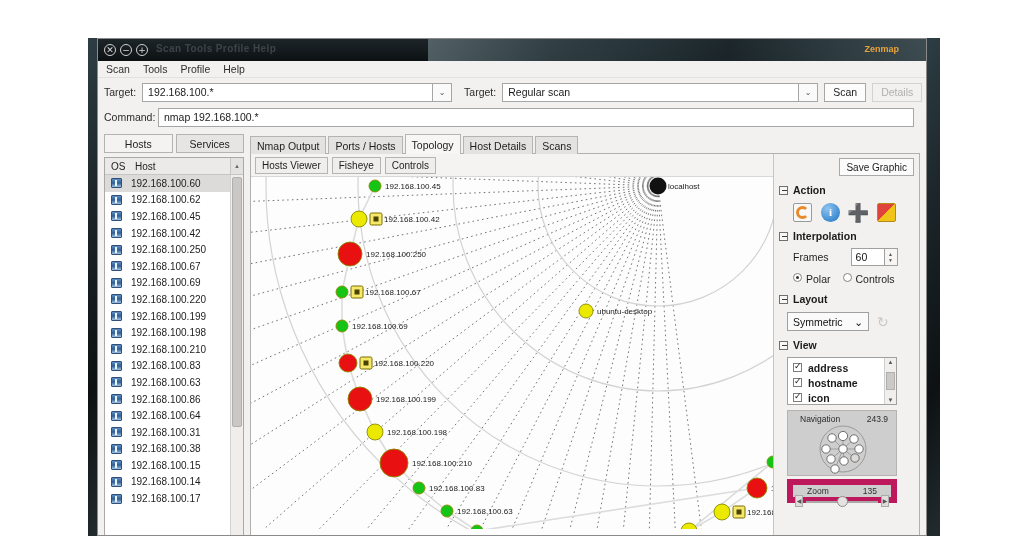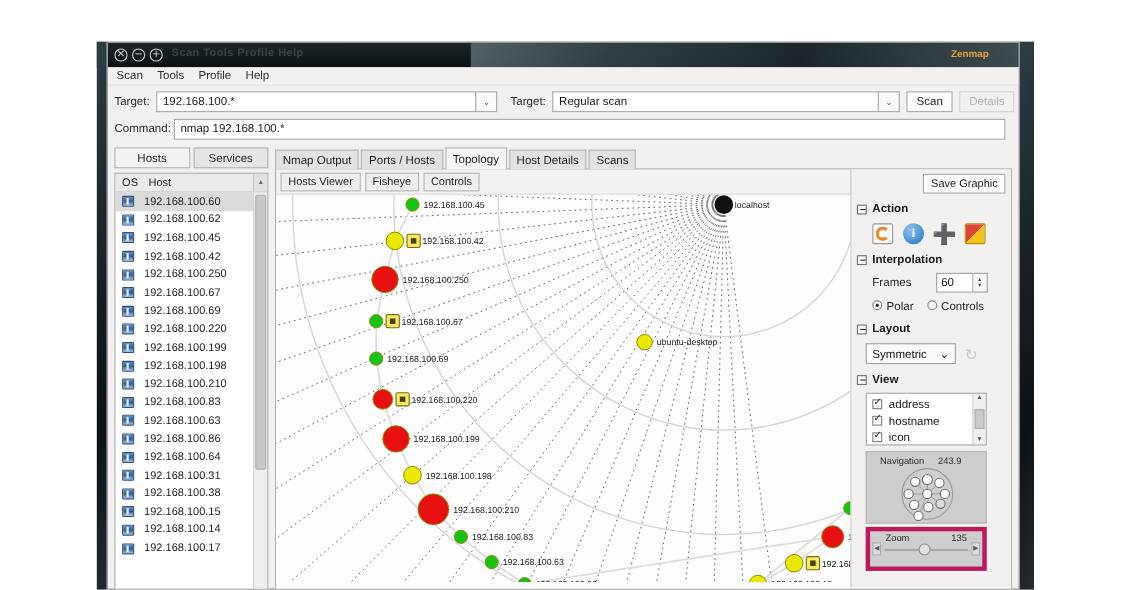--- a/index.html
+++ b/index.html
@@ -256,45 +256,45 @@
     width: 82px; height: 19px; background: #fafafa; border: 1px solid #a0a0a0;
     font-size: 10.5px; color: #111; display: flex; align-items: center;
     justify-content: space-between; padding: 0 5px;
   }
   #layout-refresh-icon { color: #c9c8c7; font-size: 14px; }
   #view-list {
     margin: 6px 0 0 8px; width: 110px; height: 48px;
     background: #fff; border: 1px solid #a0a0a0;
     display: flex; overflow: hidden;
   }
-  #view-list-items { flex: 1; padding: 2px 14px 0 5px; }
+  #view-list-items { flex: 1; padding: 2px 14px 0 5px; font-weight: bold; }
   .vrow { display: flex; align-items: center; gap: 6px; font-size: 10.5px; color: #1b1b1b; height: 15px; }
   .cbox {
     width: 9px; height: 9px; border: 1px solid #7d7d7d; background: #fff;
     position: relative; flex: none;
   }
   .cbox.on::after {
     content:"\2713"; position:absolute; left:0px; top:-3px;
     font-size: 9px; color: #1c1c1c; font-family:"DejaVu Sans", sans-serif;
   }
   #view-scroll {
     width: 12px; background: #f0efee; border-left: 1px solid #d0d0d0;
     display: flex; flex-direction: column; justify-content: space-between;
     align-items: center; font-size: 6px; color: #555; padding: 1px 0;
   }
   #view-scroll-thumb { width: 9px; height: 18px; background: #cbcac9; border: 1px solid #b0afae; }
   #nav-panel {
     margin: 5px 0 0 8px; width: 110px; height: 66px;
     background: #cfcece; border: 1px solid #b5b4b3; position: relative;
   }
   #nav-label { position: absolute; left: 12px; top: 3px; font-size: 8.5px; color: #2b2b2b; }
-  #nav-value { position: absolute; right: 22px; top: 3px; font-size: 8.5px; color: #2b2b2b; }
+  #nav-value { position: absolute; right: 8px; top: 3px; font-size: 8.5px; color: #2b2b2b; }
   #zoom-panel {
-    margin: 3px 0 0 8px; width: 110px; height: 40px;
-    background: #cfcece; border: 4px solid #be185d; position: relative;
+    margin: 3px 0 0 8px; width: 110px; height: 24px;
+    background: #cfcece; border: 6px solid #be185d; position: relative;
   }
   #zoom-label { position: absolute; left: 14px; top: 1px; font-size: 8.5px; color: #2b2b2b; }
   #zoom-value { position: absolute; right: 14px; top: 1px; font-size: 8.5px; color: #2b2b2b; }
   #zoom-track {
     position: absolute; left: 13px; right: 13px; top: 16px; height: 2px; background: #aaa9a8;
   }
   #zoom-knob {
     position: absolute; left: 44px; top: 11px; width: 11px; height: 11px;
     border-radius: 50%; background: #e4e3e2; border: 1px solid #8e8d8c;
   }

